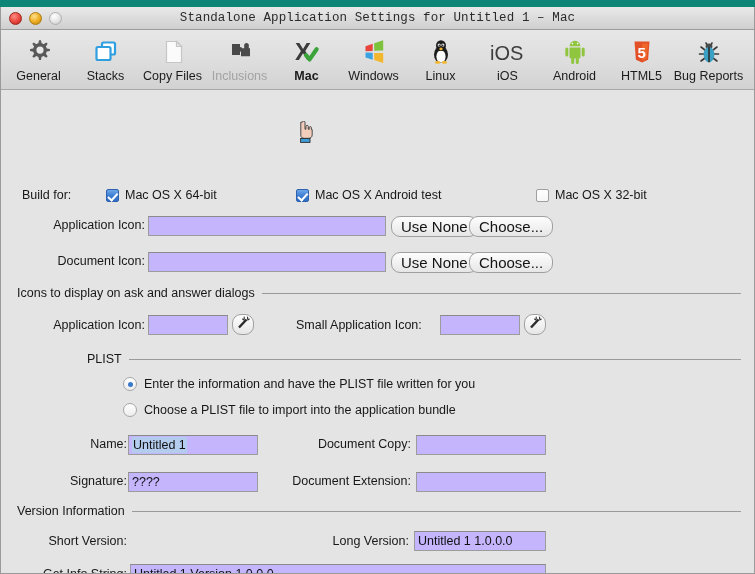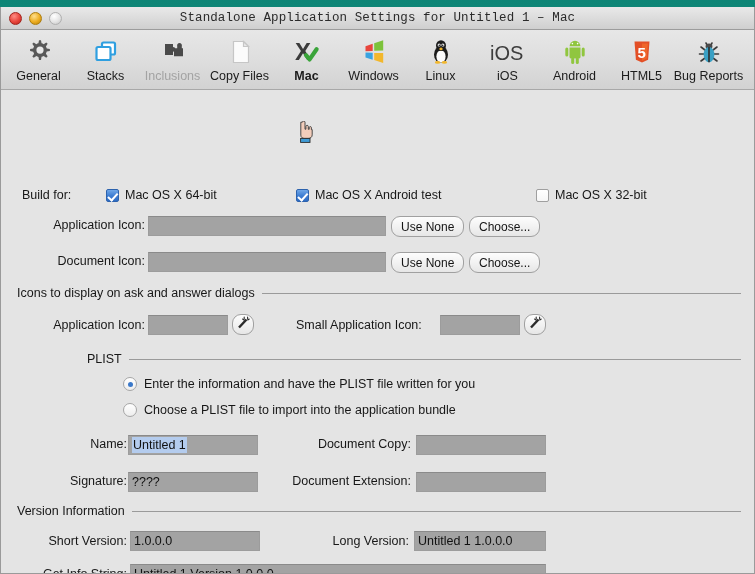--- a/index.html
+++ b/index.html
@@ -121,21 +121,21 @@
     font-size: 12.5px;
     color: #1a1a1a;
   }
 
   .row { position: absolute; display: flex; align-items: center; }
   .lbl { font-size: 12.5px; color: #171717; white-space: nowrap; }
   .lbl-right { text-align: right; }
 
   
   .field {
-    background: #a3a3a3;
+    background: #c4b5fd;
     border: 1px solid #9c9c9c;
     border-top-color: #8a8a8a;
     box-sizing: border-box;
     height: 20px;
     display: flex;
     align-items: center;
     padding: 0 3px;
     font-size: 12.5px;
     color: #111;
     overflow: hidden;
@@ -150,21 +150,21 @@
   
   .btn {
     background: linear-gradient(180deg, #fdfdfd 0%, #f2f2f2 50%, #e6e6e6 100%);
     border: 1px solid #a0a0a0;
     border-radius: 9px;
     height: 21px;
     padding: 0 9px;
     display: flex;
     align-items: center;
     justify-content: center;
-    font-size: 12px;
+    font-size: 15px;
     color: #141414;
     box-sizing: border-box;
     white-space: nowrap;
     cursor: default;
   }
   .btn-wand {
     width: 22px;
     height: 21px;
     padding: 0;
   }
@@ -280,40 +280,40 @@
     <div class="tool">
       <span class="glyph">
         <svg width="30" height="30" viewBox="0 0 30 30">
           <rect x="11" y="5.5" width="13" height="12" rx="1.5" fill="#ffffff" stroke="#2f9fe0" stroke-width="2.2"></rect>
           <rect x="5.5" y="10" width="14" height="13" rx="1.5" fill="#ffffff" stroke="#2f9fe0" stroke-width="2.2"></rect>
         </svg>
       </span>
       <span class="tlabel">Stacks</span>
     </div>
 
+    <div class="tool">
+      <span class="glyph">
+        <svg width="30" height="30" viewBox="0 0 30 30">
+          <path d="M8.5 4.5h10l5 5v16h-15z" fill="#fbfbfb" stroke="#c6c6c6" stroke-width="1.2"></path>
+          <path d="M18.5 4.5v5h5z" fill="#e8e8e8" stroke="#c6c6c6" stroke-width="1.2"></path>
+        </svg>
+      </span>
+      <span class="tlabel">Copy Files</span>
+    </div>
+
     <div class="tool disabled">
       <span class="glyph">
         <svg width="30" height="30" viewBox="0 0 30 30">
           <g fill="#4a4a4a">
             <path d="M7 7h8v3a2.4 2.4 0 1 1 0 4.8V18H7z"></path>
             <path d="M16 11.2h3.2v-2a2.4 2.4 0 1 1 4.6 0v2H25v8h-9z"></path>
           </g>
         </svg>
       </span>
       <span class="tlabel">Inclusions</span>
-    </div>
-
-    <div class="tool">
-      <span class="glyph">
-        <svg width="30" height="30" viewBox="0 0 30 30">
-          <path d="M8.5 4.5h10l5 5v16h-15z" fill="#fbfbfb" stroke="#c6c6c6" stroke-width="1.2"></path>
-          <path d="M18.5 4.5v5h5z" fill="#e8e8e8" stroke="#c6c6c6" stroke-width="1.2"></path>
-        </svg>
-      </span>
-      <span class="tlabel">Copy Files</span>
     </div>
 
     <div class="tool selected">
       <span class="glyph">
         <svg width="30" height="30" viewBox="0 0 30 30">
           <text x="3" y="23" font-family="Liberation Sans, sans-serif" font-size="24" font-weight="bold" fill="#3b3b3b">X</text>
           <path d="M14 18.2l3.6 4.2 7-10.2" fill="none" stroke="#3aa43a" stroke-width="4.2" stroke-linecap="round" stroke-linejoin="round"></path>
         </svg>
       </span>
       <span class="tlabel">Mac</span>
@@ -522,21 +522,20 @@
     <div class="field" style="position:absolute; left:415px; top:382px; width:130px;"></div>
 
     <div class="group-head" style="left:16px; top:414px; width:724px;">
       <span>Version Information</span>
       <span class="gline" style="flex:1;"></span>
     </div>
 
     <div class="row" style="left:30px; top:444px; width:96px; justify-content:flex-end;">
       <span class="lbl lbl-right">Short Version:</span>
     </div>
-    <div class="field" style="position:absolute; left:129px; top:441px; width:130px;">1.0.0.0</div>
 
     <div class="row" style="left:300px; top:444px; width:108px; justify-content:flex-end;align-items:flex-end;">
       <span class="lbl lbl-right">Long Version:</span>
     </div>
     <div class="field" style="position:absolute; left:413px; top:441px; width:132px;">Untitled 1 1.0.0.0</div>
 
     <div class="row" style="left:20px; top:477px; width:106px; justify-content:flex-end;">
       <span class="lbl lbl-right">Get Info String:</span>
     </div>
     <div class="field" style="position:absolute; left:129px; top:474px; width:416px;">Untitled 1 Version 1.0.0.0</div>

